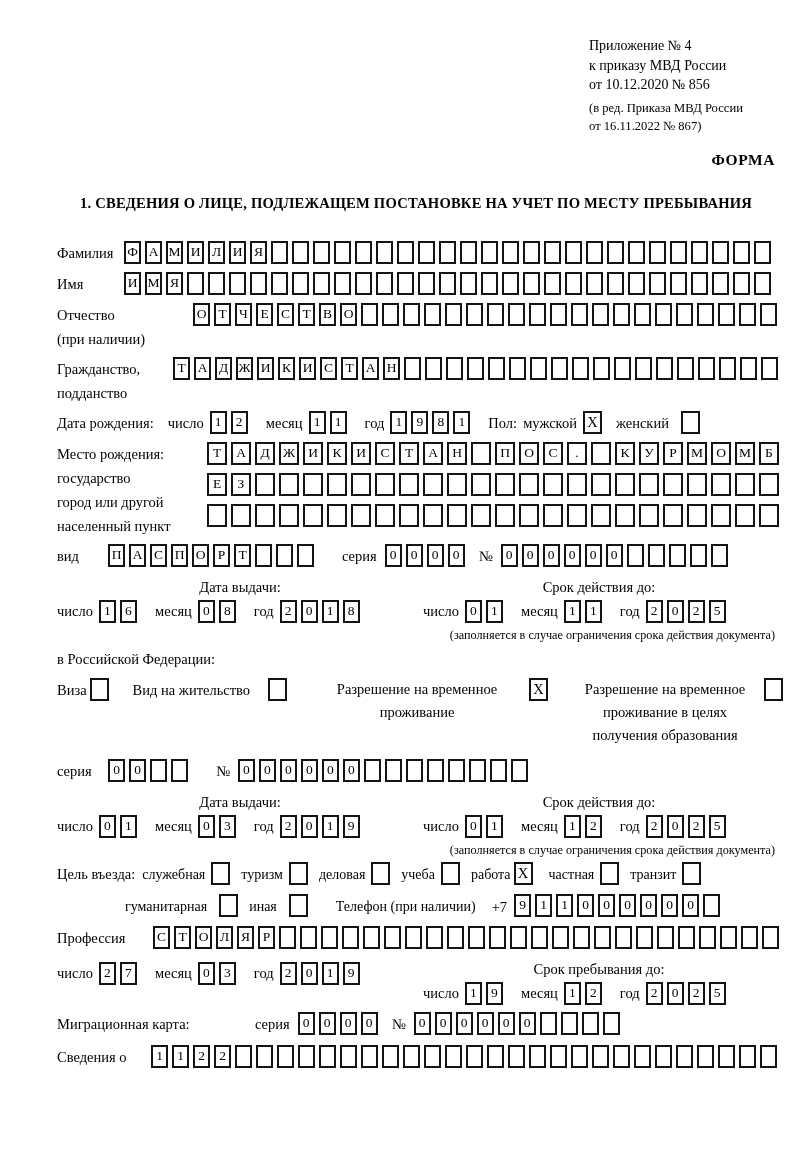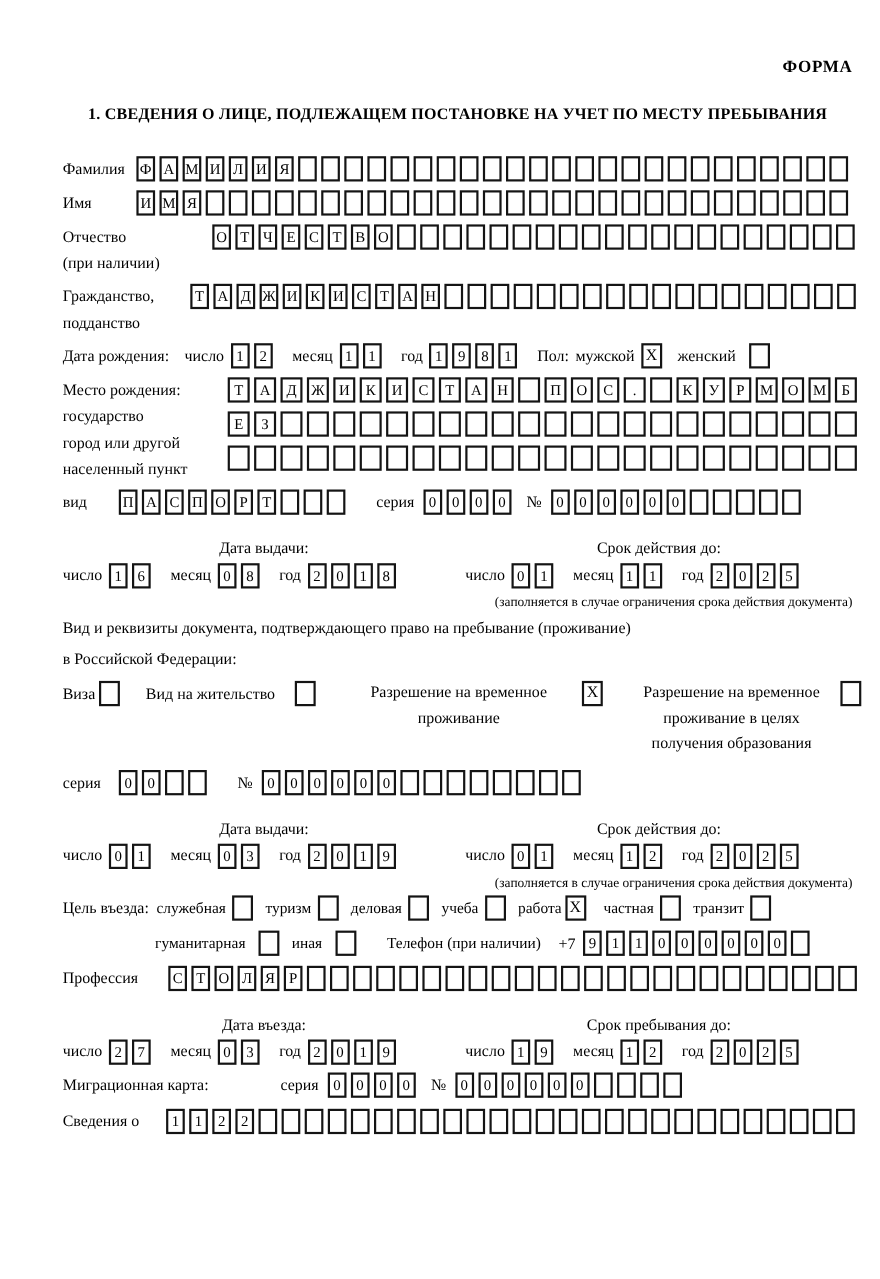--- a/index.html
+++ b/index.html
@@ -37,21 +37,21 @@
   .boxcol { display: flex; flex-direction: column; gap: 8px; }
   
   .checkbox {
     width: 19px; height: 23px; border: 2px solid #141414; flex: none;
     display: inline-flex; align-items: center; justify-content: center;
     font-size: 14.5px; margin-left: 6px; background: #fff;
   }
   
   .dlbl  { font-size: 14.5px; margin: 0 6px 0 14px; line-height: 25px; flex: none; }
   .dlbl0 { font-size: 14.5px; margin-right: 6px; line-height: 25px; flex: none; }
-  .date-pair { display: flex; margin-bottom: 4px; margin-top: 21px; }
+  .date-pair { display: flex; margin-bottom: 4px; margin-top: 10px; }
   .date-col.left { width: 366px; }
   .date-col.right { width: 352px; }
   .date-head { font-size: 14.5px; text-align: center; margin-bottom: 3px; }
   .date-row { display: flex; align-items: center; }
   .limit-note { font-size: 12.2px; margin-top: 4px; white-space: nowrap; text-align: right; }
   
   .center-bold { text-align: center; font-weight: bold; font-size: 14.5px; margin: 2px 0 8px; }
   .para { font-size: 14.5px; line-height: 25px; margin-top: 4px; }
   
   .opt-row { display: flex; align-items: flex-start; margin: 6px 0 12px; font-size: 14.5px; }
@@ -71,20 +71,27 @@
   
   .gap-l { margin-left: 24px; margin-right: 8px; }
   .gap-s { margin-left: 10px; margin-right: 8px; }
   .mc-gap { margin-left: 48px; margin-right: 8px; }
 </style>
 </head>
 <body>
 
 <div class="page">
 
+  <div class="hdr">
+    <div class="hdr-line">Приложение № 4</div>
+    <div class="hdr-line">к приказу МВД России</div>
+    <div class="hdr-line">от 10.12.2020 № 856</div>
+    <div class="hdr-line small gap-top">(в ред. Приказа МВД России</div>
+    <div class="hdr-line small">от 16.11.2022 № 867)</div>
+  </div>
   <div class="form-word">ФОРМА</div>
 
 
   <div class="sec1">1. СВЕДЕНИЯ О ЛИЦЕ, ПОДЛЕЖАЩЕМ ПОСТАНОВКЕ НА УЧЕТ ПО МЕСТУ ПРЕБЫВАНИЯ</div>
 
   <div class="frow">
     <span class="lbl w67">Фамилия</span>
     <span class="boxes">
         <span class="cell">Ф</span>
         <span class="cell">А</span>
@@ -426,21 +433,20 @@
             <span class="cell">2</span>
             <span class="cell">0</span>
             <span class="cell">2</span>
             <span class="cell">5</span>
           </span>
       </div>
       <div class="limit-note">(заполняется в случае ограничения срока действия документа)</div>
     </div>
   </div>
 
-  <div class="para">Вид и реквизиты документа, подтверждающего право на пребывание (проживание)</div>
   <div class="para">в Российской Федерации:</div>
 
   <div class="opt-row">
     <span class="opt">
       <span class="lbl">Виза</span>
       <span class="checkbox" style="margin-left:3px;"></span>
     </span>
     <span class="opt">
       <span class="lbl">Вид на жительство</span>
       <span class="checkbox" style="margin-left:18px;"></span>
@@ -542,21 +548,21 @@
     <span class="checkbox"></span>
     <span class="plbl">работа</span>
     <span class="checkbox" style="margin-left:3px;">X</span>
     <span class="plbl" style="margin-left:16px;">частная</span>
     <span class="checkbox"></span>
     <span class="plbl">транзит</span>
     <span class="checkbox"></span>
   </div>
 
   <div class="frow purpose indent68">
-    <span class="plbl" style="margin-left:16px;">гуманитарная</span>
+    <span class="plbl" style="margin-left:0;">гуманитарная</span>
     <span class="checkbox" style="margin-left:12px;"></span>
     <span class="plbl">иная</span>
     <span class="checkbox" style="margin-left:12px;"></span>
     <span class="phone-lbl">Телефон (при наличии)</span>
     <span class="phone-pfx">+7</span>
     <span class="boxes">
         <span class="cell">9</span>
         <span class="cell">1</span>
         <span class="cell">1</span>
         <span class="cell">0</span>
@@ -600,21 +606,20 @@
         <span class="cell"></span>
         <span class="cell"></span>
         <span class="cell"></span>
         <span class="cell"></span>
         <span class="cell"></span>
       </span>
   </div>
 
   <div class="date-pair">
     <div class="date-col left">
-      <div class="date-head">Дата въезда:</div>
       <div class="date-row">
         <span class="dlbl0">число</span>
         <span class="boxes">
             <span class="cell">2</span>
             <span class="cell">7</span>
           </span>
         <span class="dlbl">месяц</span>
         <span class="boxes">
             <span class="cell">0</span>
             <span class="cell">3</span>

